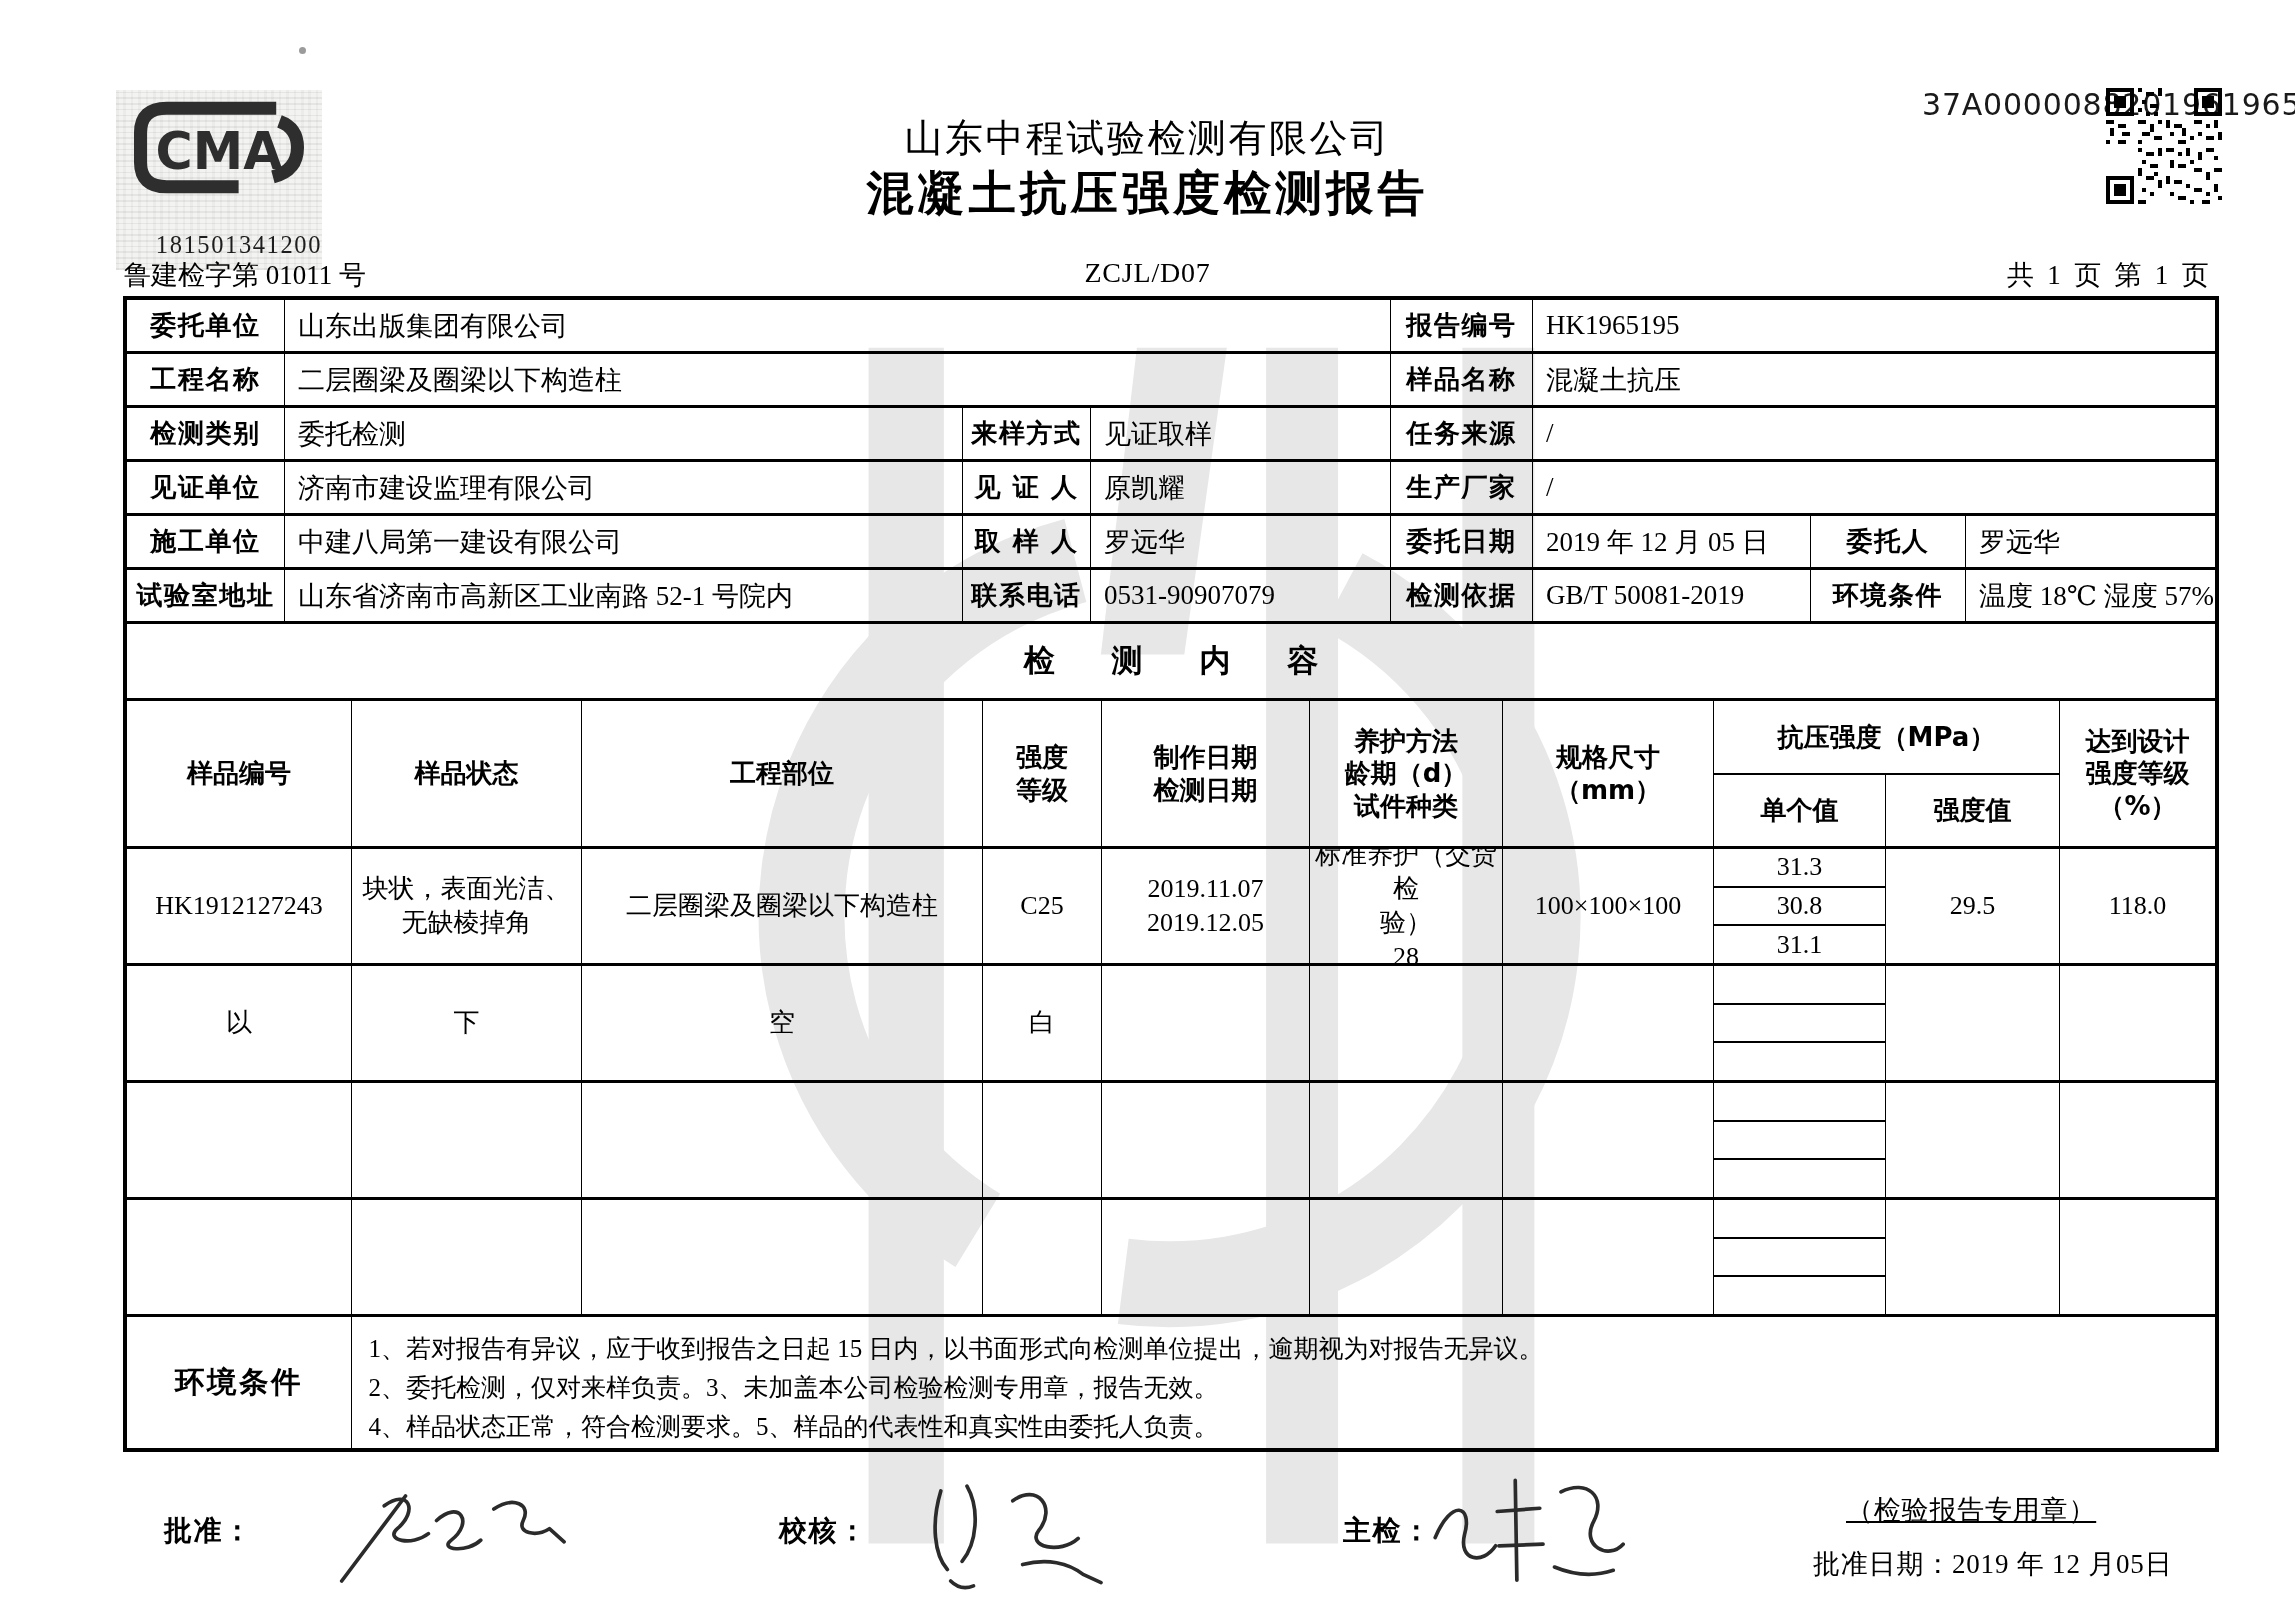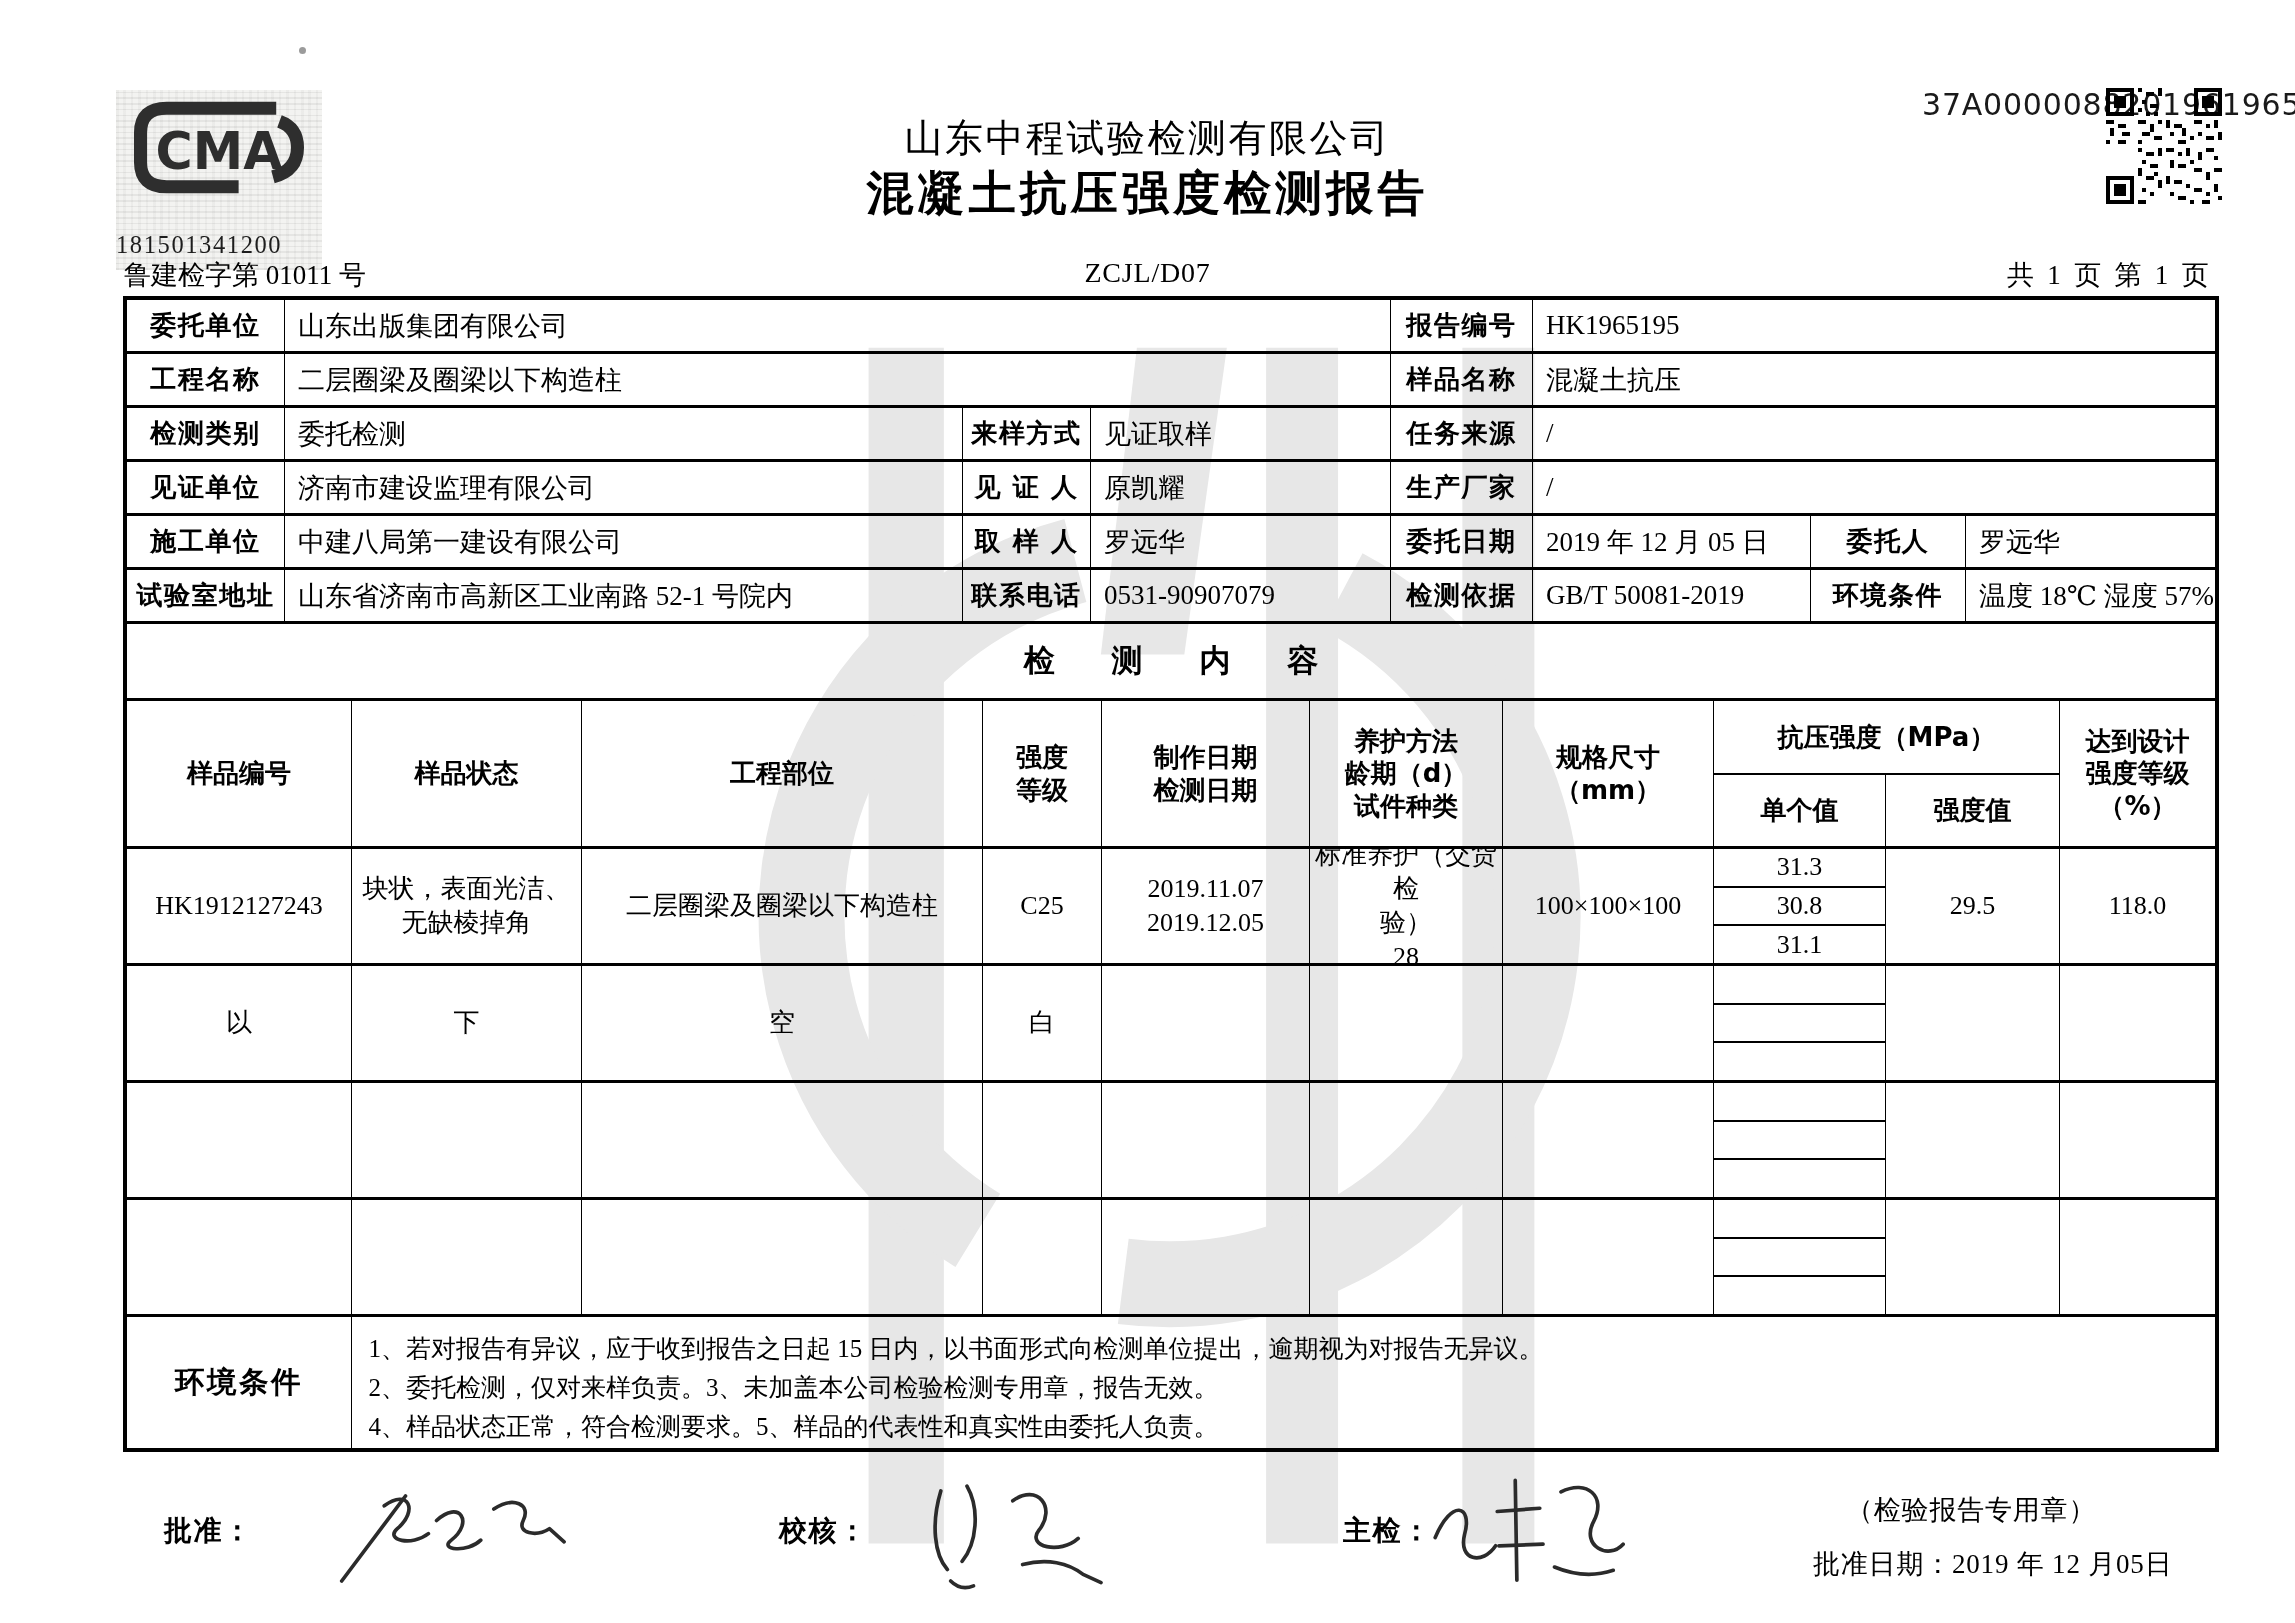--- a/index.html
+++ b/index.html
@@ -8,21 +8,21 @@
   .sans{font-family:"DejaVu Sans","Liberation Sans",sans-serif;}
   .abs{position:absolute;}
   .pre{white-space:pre-line;}
   
   .wm{position:absolute;left:0;top:0;z-index:0;}
   
   .cma-box{left:116px;top:90px;width:206px;height:180px;z-index:2;
            background:#f3f3f1;
            background-image:repeating-linear-gradient(0deg,rgba(0,0,0,.06) 0 1.6px,transparent 1.6px 5.7px),
                             repeating-linear-gradient(90deg,rgba(0,0,0,.03) 0 2.5px,transparent 2.5px 7.4px);}
-  .cma-num{position:absolute;left:0;right:0;bottom:11.5px;text-align:left;font-size:24.5px;
+  .cma-num{position:absolute;left:0;right:0;bottom:11.5px;text-align:right;font-size:24.5px;
            color:#1d1d1d;letter-spacing:1.6px;font-family:"Liberation Serif",serif;}
   .dot{left:299px;top:47px;width:7.4px;height:7.4px;border-radius:50%;background:#7a7a7a;opacity:.75;z-index:2;}
   .title1{left:0;right:0;top:113px;text-align:center;font-size:38px;font-weight:normal;letter-spacing:2.5px;z-index:2;}
   .title2{left:0;right:0;top:162px;text-align:center;font-size:47px;font-weight:bold;letter-spacing:4.1px;z-index:2;}
   .serial{left:1922px;top:87px;font-size:30px;color:#1a1a1a;z-index:2;letter-spacing:0.8px;}
   .qr{left:2106px;top:88px;z-index:3;}
   .cert{left:124px;top:257px;font-size:27px;z-index:2;}
   .form{left:50%;top:257px;transform:translateX(-50%);font-size:28px;z-index:2;letter-spacing:0.8px;}
   .pages{right:83px;top:257px;font-size:27px;z-index:2;letter-spacing:3.3px;}
   
@@ -345,17 +345,17 @@
   <div class="abs ftlbl" style="left:1343px;top:1512px;">主检：</div>
   <svg class="abs sig" style="left:1417px;top:1469px;" width="221" height="143" viewBox="0 0 270 175">
     <path d="M22,84 C42,36 68,44 58,80 C50,112 80,118 96,94"></path>
     <path d="M120,14 L122,136"></path>
     <path d="M98,52 L150,48"></path>
     <path d="M100,94 L154,92"></path>
     <path d="M176,28 C208,12 232,34 216,64 C200,94 234,112 252,92"></path>
     <path d="M168,120 C192,130 216,132 240,124"></path>
   </svg>
 
-  <div class="abs ftxt" style="left:1846px;top:1492px;">（检验报告专用章）</div>
+  <div class="abs ftxt" style="left:1846px;top:1492px;text-decoration:underline;">（检验报告专用章）</div>
   <div class="abs ftxt" style="left:1813px;top:1546px;">批准日期：2019 年 12 月05日</div>
 
 </div>
 
 
 </body></html>

